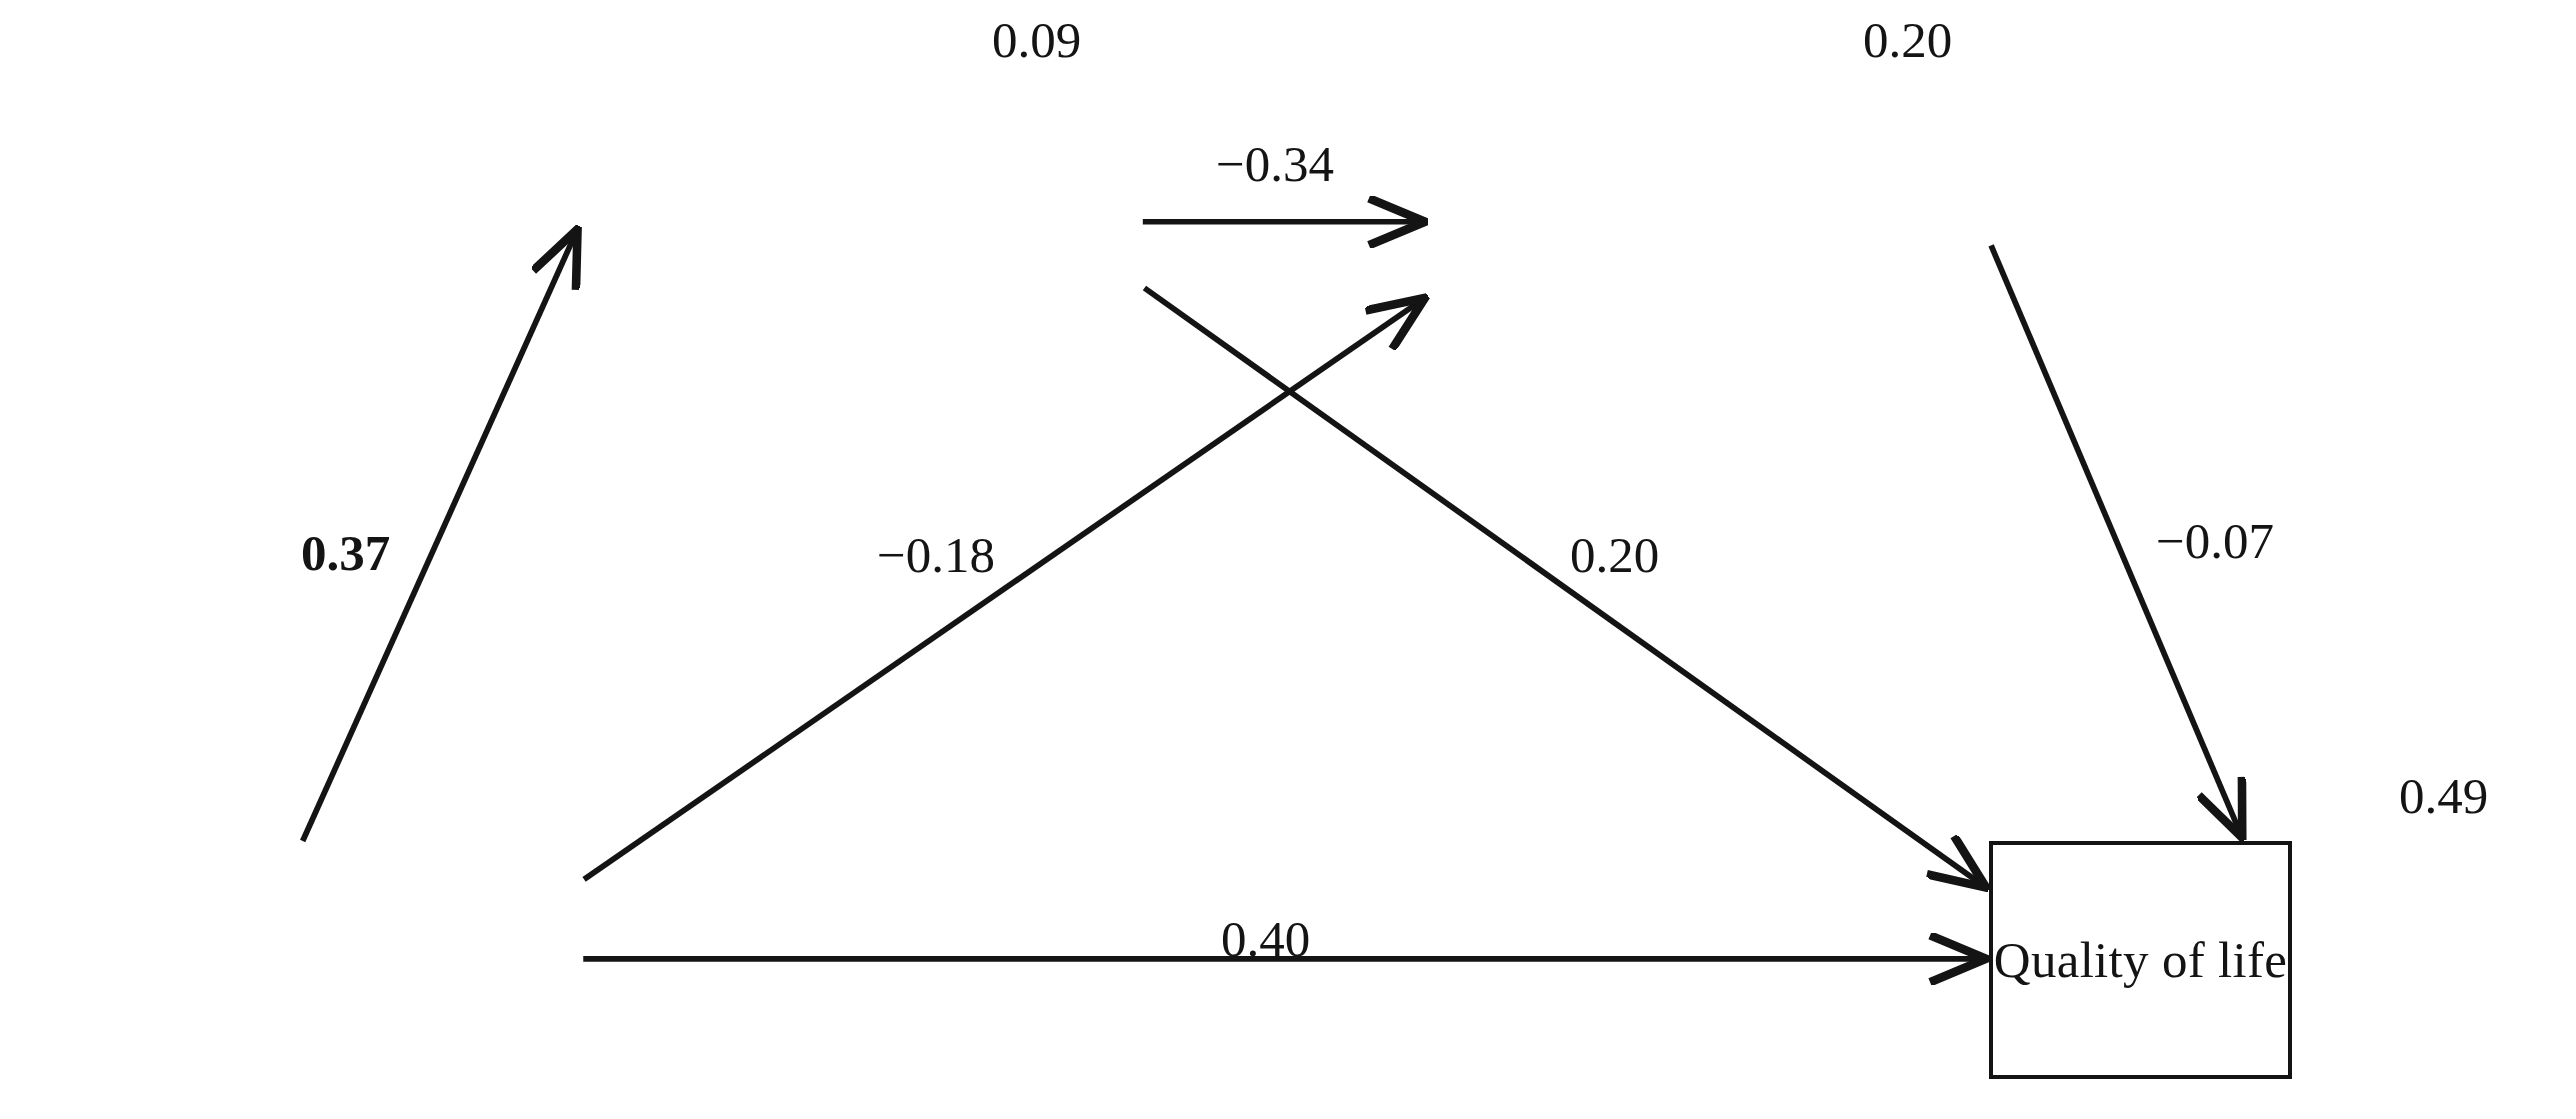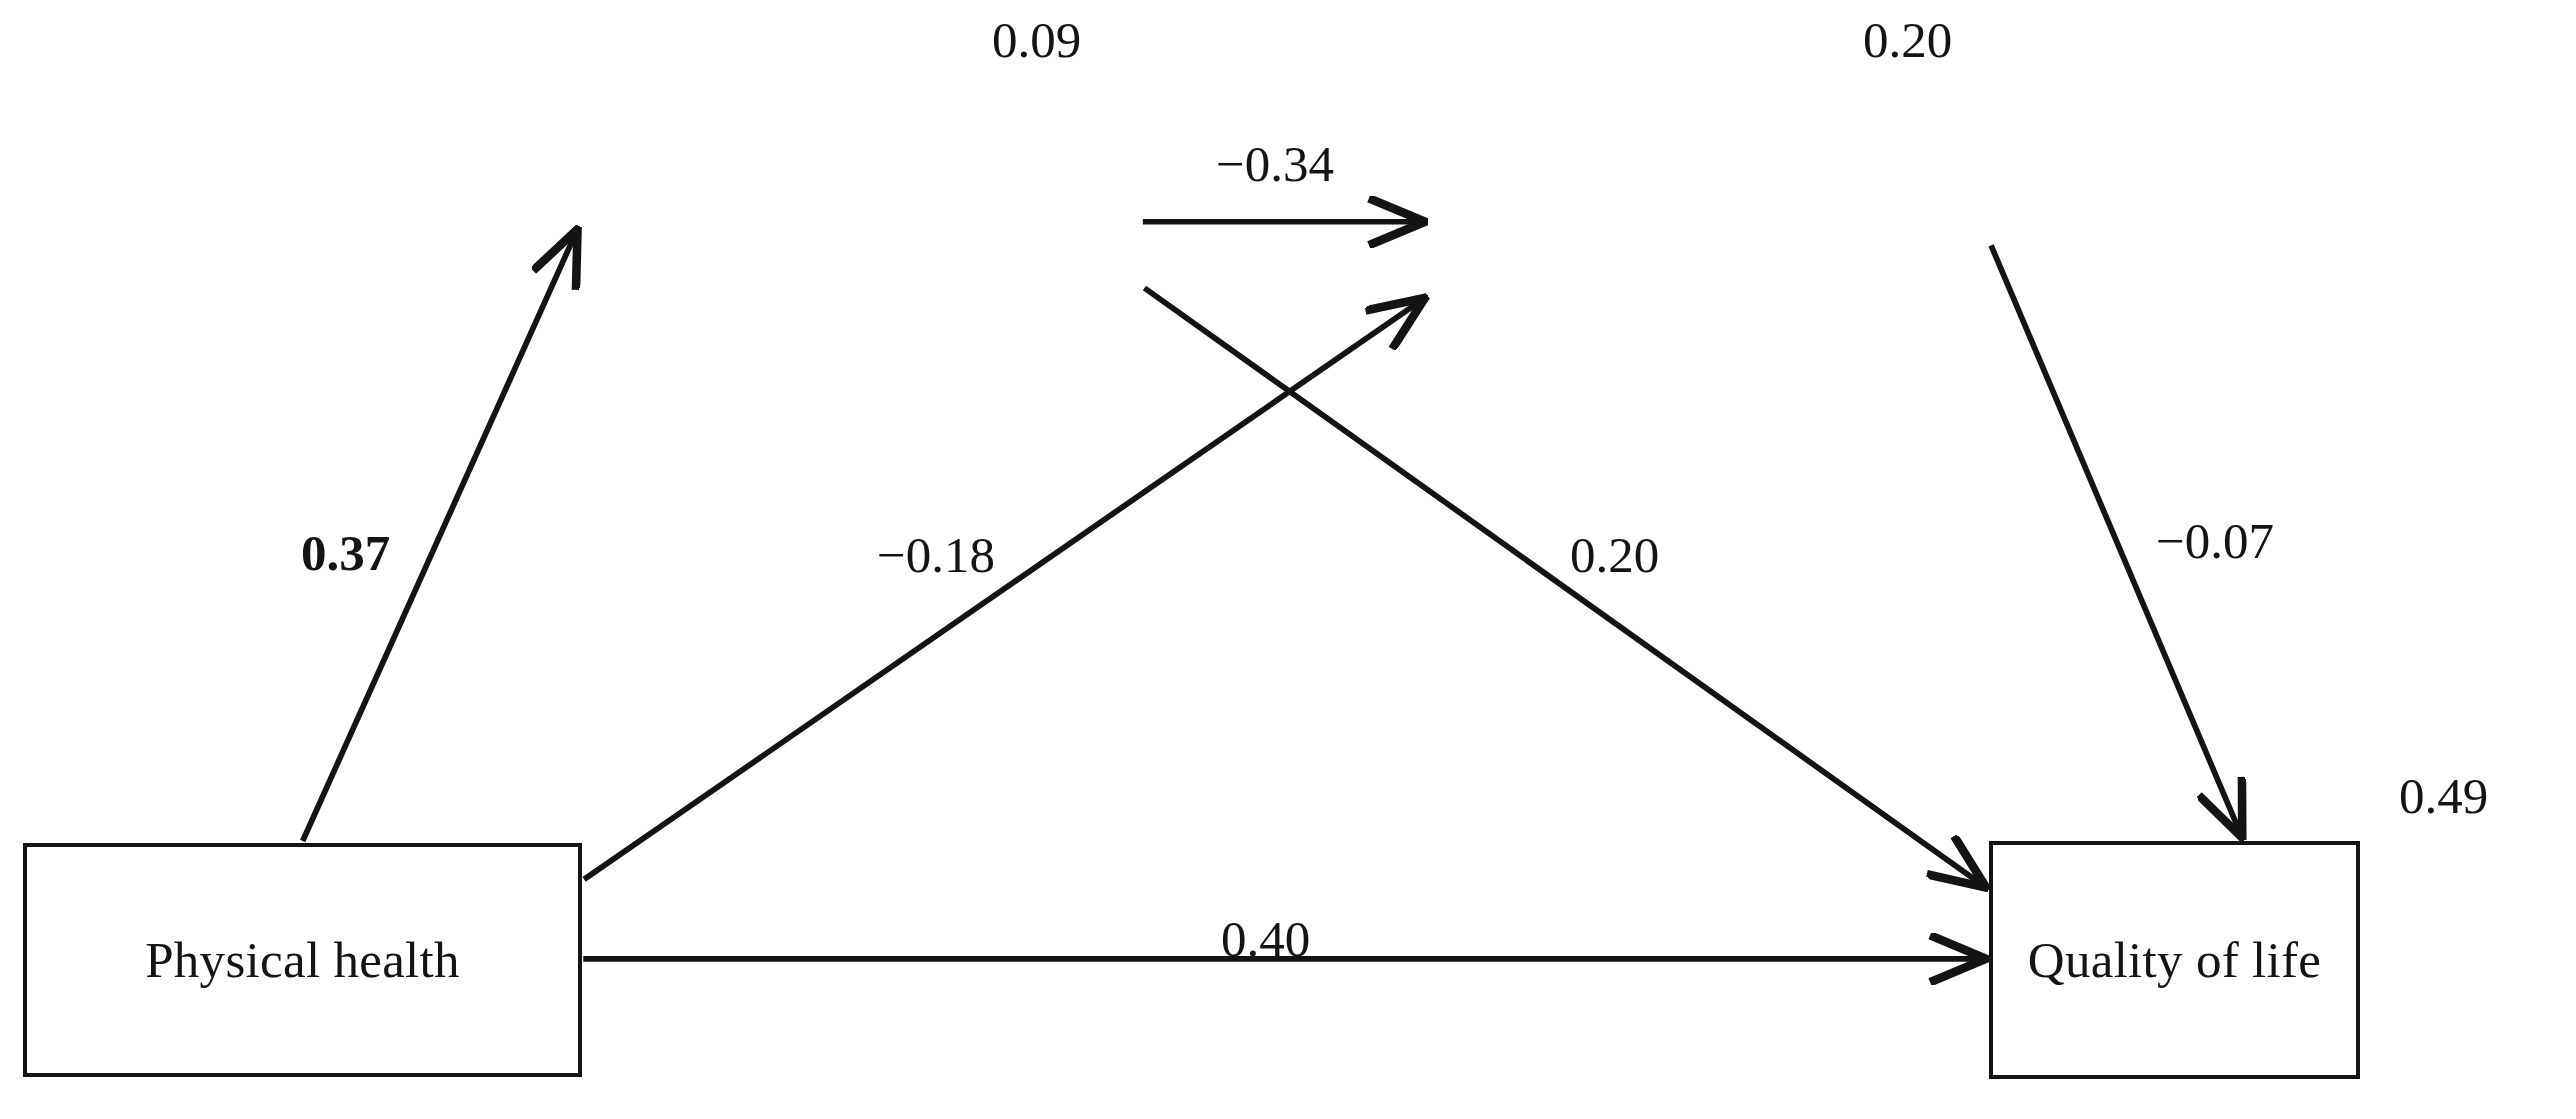--- a/index.html
+++ b/index.html
@@ -47,21 +47,21 @@
     position: absolute;
     font-size: 51px;
     line-height: 1;
     color: #141414;
     white-space: nowrap;
     user-select: none;
   }
   #node-positive-cognition { left: 582px;  top: 105px;  width: 560px; height: 235px; }
   #node-negative-emotions  { left: 1428px; top: 105px;  width: 561px; height: 234px; }
   #node-physical-health    { left: 23px;   top: 843px; width: 559px; height: 234px; }
-  #node-quality-of-life    { left: 1989px; top: 841px; width: 371px; height: 238px; text-align: right; }
+  #node-quality-of-life    { left: 1989px; top: 841px; width: 303px; height: 238px; text-align: right; }
 
   #r2-positive-cognition { left: 992px; top: 14.7px; }
   #r2-negative-emotions  { left: 1863px; top: 14.7px; }
   #r2-quality-of-life    { left: 2399px; top: 771px; }
 
   #label-ph-pc   { left: 301px;  top: 528px; font-weight: bold; }
   #label-pc-ne   { left: 1216px; top: 139px; }
   #label-ph-ne   { left: 877px; top: 530px; }
   #label-pc-qol  { left: 1570px; top: 530px; }
   #label-ne-qol  { left: 2156px; top: 516px; }
@@ -87,23 +87,20 @@
 
     <line x1="1399" y1="352" x2="2428" y2="1085" stroke="#141414" stroke-width="7" marker-end="url(#arrowhead)"></line>
 
     <line x1="2434" y1="300" x2="2741" y2="1024" stroke="#141414" stroke-width="7" marker-end="url(#arrowhead)"></line>
 
     <line x1="713" y1="1172" x2="2428" y2="1172" stroke="#141414" stroke-width="7" marker-end="url(#arrowhead)"></line>
   </svg>
 
 
 
-  <div class="node" id="node-physical-health">
-    <span class="node-label">Physical health</span>
-  </div>
 
   <div class="node" id="node-quality-of-life">
     <span class="node-label">Quality of life</span>
   </div>
 
   <span class="r2-label" id="r2-positive-cognition">0.09</span>
   <span class="r2-label" id="r2-negative-emotions">0.20</span>
   <span class="r2-label" id="r2-quality-of-life">0.49</span>
 
   <span class="edge-label" id="label-ph-pc">0.37</span>

